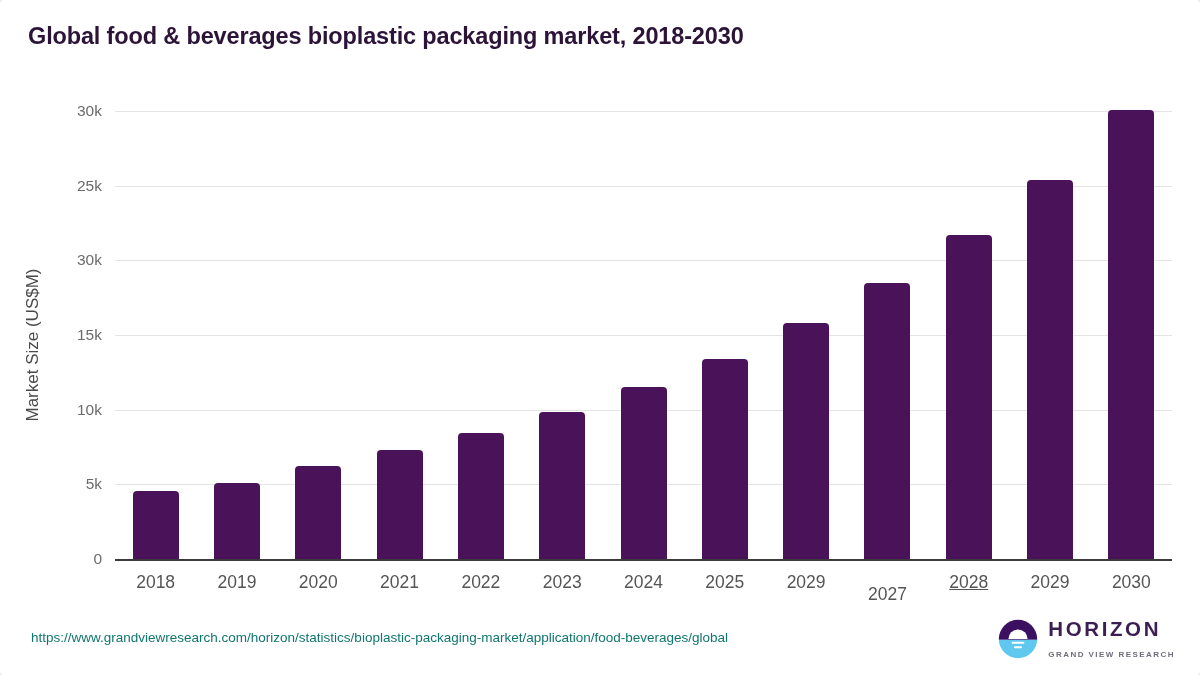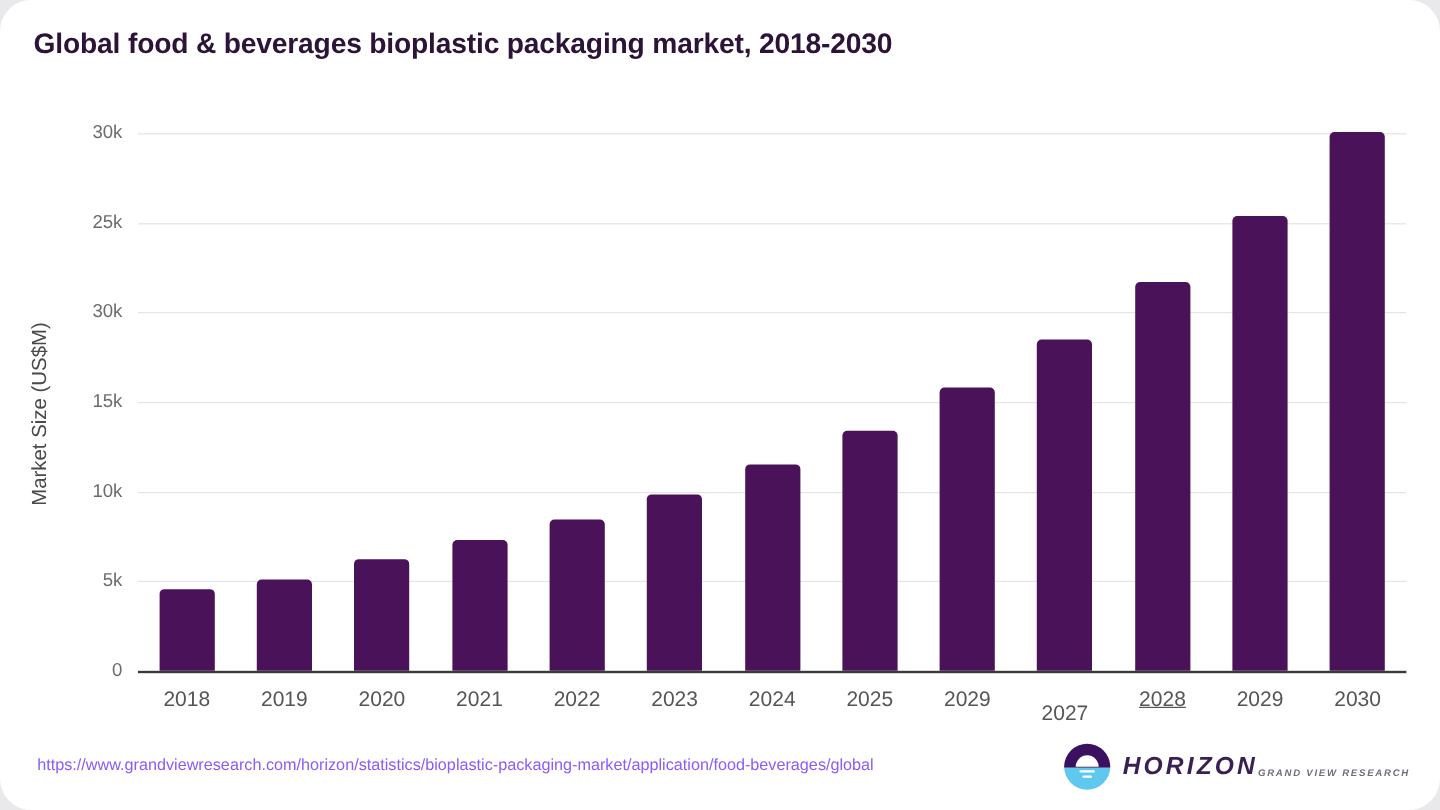--- a/index.html
+++ b/index.html
@@ -13,21 +13,21 @@
     overflow: hidden;
     font-family: "Liberation Sans", sans-serif;
   }
 
   #card {
     position: absolute;
     left: 0; top: 0;
     width: 1200px;
     height: 675px;
     background: #ffffff;
-    border-radius: 26px;
+    border-radius: 4px;
     box-sizing: border-box;
     overflow: hidden;
   }
 
   
   #chart-title {
     position: absolute;
     left: 28px;
     top: 23px;
     font-size: 23.5px;
@@ -114,44 +114,43 @@
     color: #555555;
     white-space: nowrap;
   }
 
   
   #source-url {
     position: absolute;
     left: 31px;
     top: 630px;
     font-size: 13.5px;
-    color: #8b5cf6;
+    color: #0f766e;
     white-space: nowrap;
   }
 
   #logo {
     position: absolute;
     right: 25px;
     top: 618px;
     height: 42px;
     display: flex;
     align-items: center;
     gap: 10px;
   }
   #logo-mark {
     width: 40px;
     height: 40px;
     flex: none;
   }
   #logo-text {
     display: flex;
-    flex-direction: row;
+    flex-direction: column;
     justify-content: center;
     line-height: 1;
-    font-style: italic;
   }
   #logo-name {
     font-size: 20.5px;
     font-weight: bold;
     color: #3b1e52;
     letter-spacing: 2.6px;
   }
   #logo-tagline {
     font-size: 8px;
     font-weight: bold;

